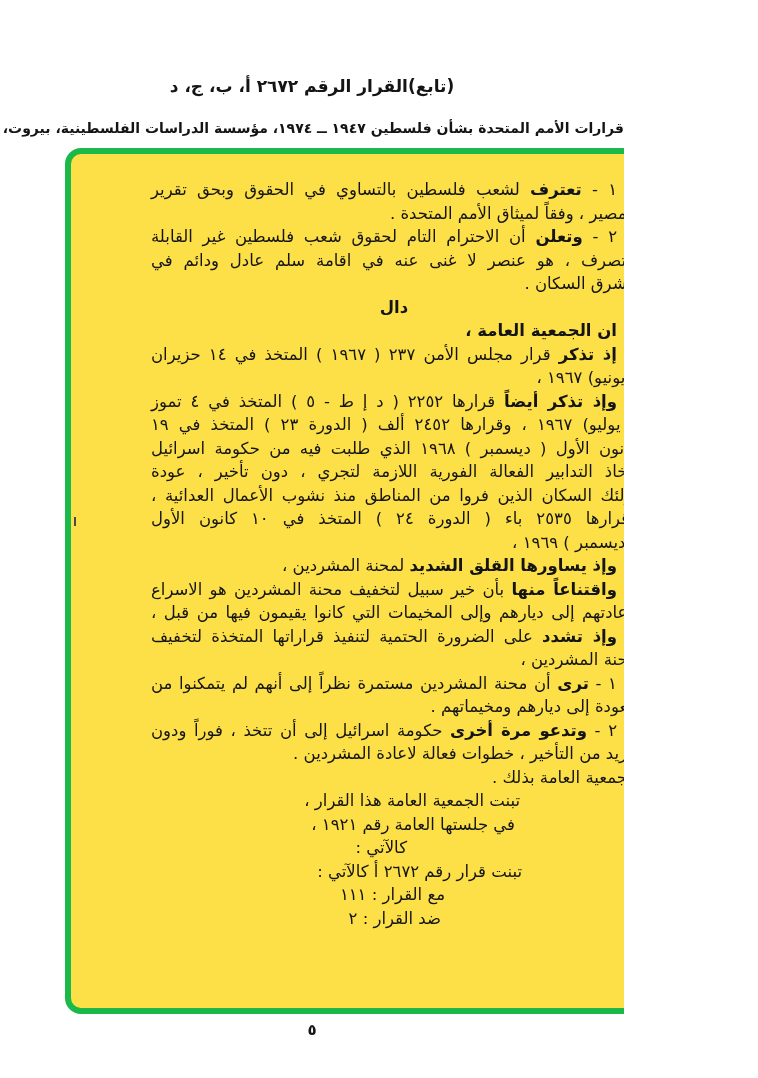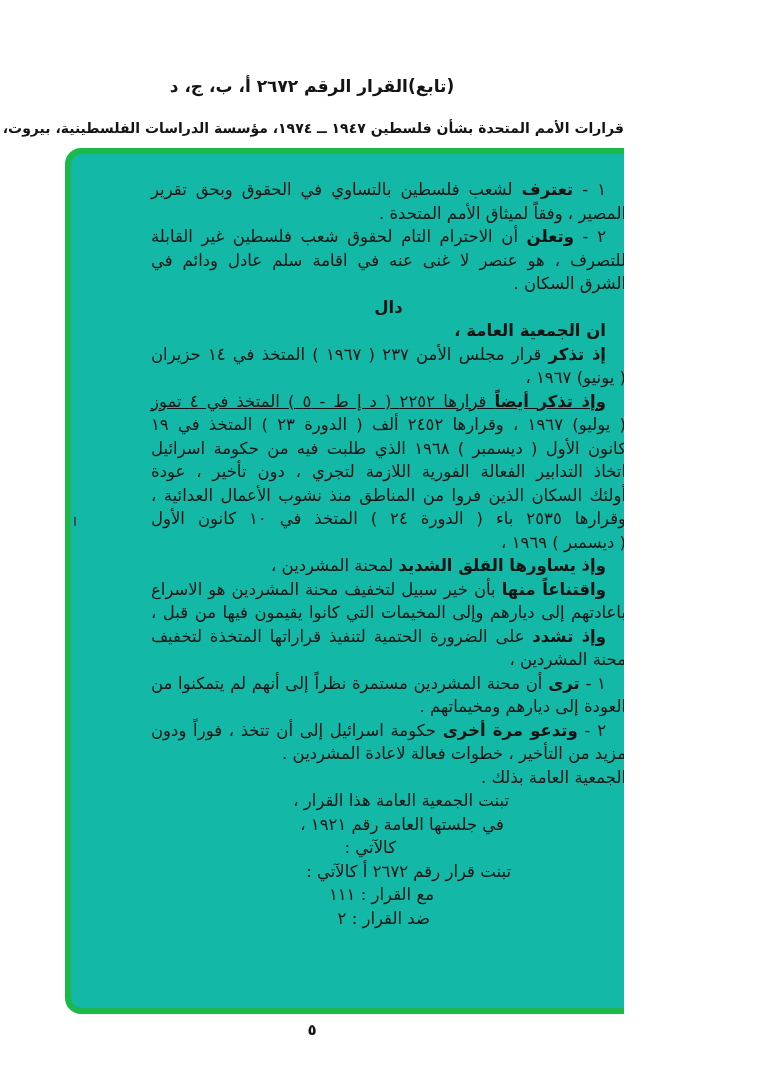--- a/index.html
+++ b/index.html
@@ -7,21 +7,21 @@
   body{background:#ffffff;}
   .page{
     position:relative; width:624px; height:1078px; background:#fff;
     font-family:"DejaVu Sans", sans-serif; color:var(--ink); overflow:hidden;
   }
   .hdr{position:absolute; top:76px; left:0; right:0; text-align:center; direction:rtl;}
   .hdr-title{font-size:17px; font-weight:bold; letter-spacing:0px;}
   .hdr-cite{font-size:14px; font-weight:bold; margin-top:24px; white-space:nowrap;padding-left:32px;}
   .frame{
     position:absolute; left:65px; top:148px; width:611px; height:854px;
-    border:6px solid var(--green); border-radius:16px; background:#14b8a6;
+    border:6px solid var(--green); border-radius:16px; background:#fde047;padding-left:11px;
   }
   .textcol{
     position:absolute; top:24px; right:56px; left:80px;
     direction:rtl; text-align:right;
     font-size:16.5px; line-height:23.5px; color:var(--ink);
   }
   .line{min-height:23.5px;}
   .line.c{text-align:center;}
   .line.j{text-align:justify; text-align-last:justify;}
   .b{font-weight:bold;}
@@ -45,21 +45,21 @@
     <div class="textcol" id="body-col">
         <div class="line j" style="padding-right: 20px;"><span>١ - </span><span class="b">تعترف</span><span> لشعب فلسطين بالتساوي في الحقوق وبحق تقرير</span></div>
         <div class="line"><span>المصير ، وفقاً لميثاق الأمم المتحدة .</span></div>
         <div class="line j" style="padding-right: 20px;"><span>٢ - </span><span class="b">وتعلن</span><span> أن الاحترام التام لحقوق شعب فلسطين غير القابلة</span></div>
         <div class="line j"><span>للتصرف ، هو عنصر لا غنى عنه في اقامة سلم عادل ودائم في</span></div>
         <div class="line"><span>الشرق السكان .</span></div>
         <div class="line c"><span class="b">دال</span></div>
         <div class="line" style="padding-right: 20px;"><span class="b">ان الجمعية العامة ،</span></div>
         <div class="line j" style="padding-right: 20px;"><span class="b">إذ تذكر</span><span> قرار مجلس الأمن ٢٣٧ ( ١٩٦٧ ) المتخذ في ١٤ حزيران</span></div>
         <div class="line"><span>( يونيو) ١٩٦٧ ،</span></div>
-        <div class="line j" style="padding-right: 20px; text-decoration: underline;"><span class="b">وإذ تذكر أيضاً</span><span> قرارها ٢٢٥٢ ( د إ ط - ٥ ) المتخذ في ٤ تموز</span></div>
+        <div class="line j" style="padding-right: 20px;"><span class="b">وإذ تذكر أيضاً</span><span> قرارها ٢٢٥٢ ( د إ ط - ٥ ) المتخذ في ٤ تموز</span></div>
         <div class="line j"><span>( يوليو) ١٩٦٧ ، وقرارها ٢٤٥٢ ألف ( الدورة ٢٣ ) المتخذ في ١٩</span></div>
         <div class="line j"><span>كانون الأول ( ديسمبر ) ١٩٦٨ الذي طلبت فيه من حكومة اسرائيل</span></div>
         <div class="line j"><span>اتخاذ التدابير الفعالة الفورية اللازمة لتجري ، دون تأخير ، عودة</span></div>
         <div class="line j"><span>أولئك السكان الذين فروا من المناطق منذ نشوب الأعمال العدائية ،</span></div>
         <div class="line j"><span>وقرارها ٢٥٣٥ باء ( الدورة ٢٤ ) المتخذ في ١٠ كانون الأول</span></div>
         <div class="line"><span>( ديسمبر ) ١٩٦٩ ،</span></div>
         <div class="line" style="padding-right: 20px;"><span class="b">وإذ يساورها القلق الشديد</span><span> لمحنة المشردين ،</span></div>
         <div class="line j" style="padding-right: 20px;"><span class="b">واقتناعاً منها</span><span> بأن خير سبيل لتخفيف محنة المشردين هو الاسراع</span></div>
         <div class="line j"><span>باعادتهم إلى ديارهم وإلى المخيمات التي كانوا يقيمون فيها من قبل ،</span></div>
         <div class="line j" style="padding-right: 20px;"><span class="b">وإذ تشدد</span><span> على الضرورة الحتمية لتنفيذ قراراتها المتخذة لتخفيف</span></div>

